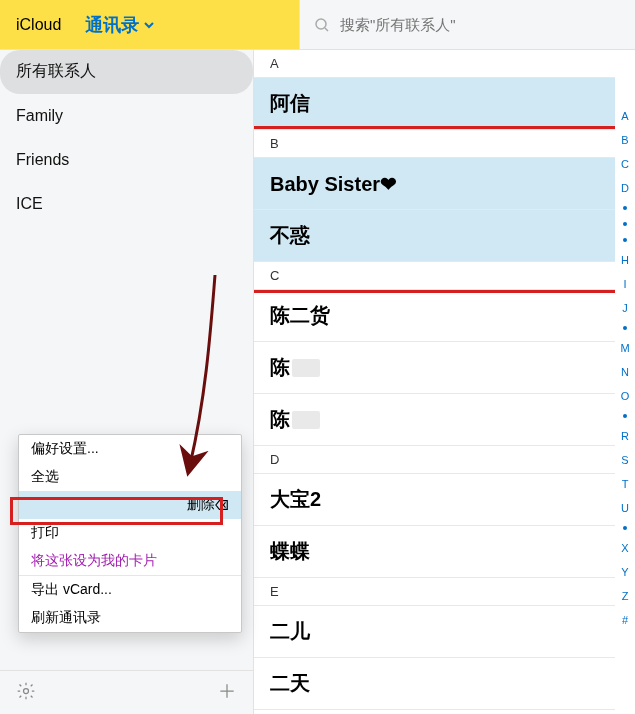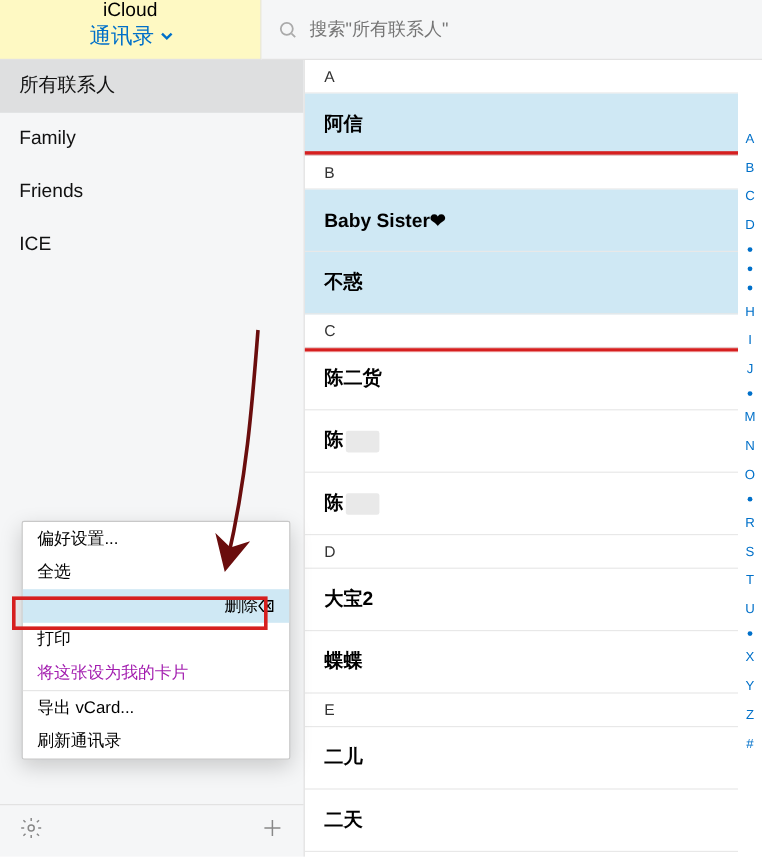--- a/index.html
+++ b/index.html
@@ -1,40 +1,40 @@
 <!DOCTYPE html>
 <html><head>
   <meta charset="utf-8">
   <style>
     * { margin:0; padding:0; box-sizing:border-box; font-family: -apple-system, "Helvetica Neue", Arial, sans-serif; }
     body { width:635px; height:714px; background:#fff; position:relative; overflow:hidden; }
     .app { width:635px; height:714px; display:flex; flex-direction:column; }
 
     .topbar { height:50px; display:flex; }
-    .topbar-left { width:218px; background:#fef9c3; border-bottom:1px solid #e2e2e2; border-right:1px solid #e2e2e2; display:flex; align-items:center; padding:0 16px;flex-direction:column; }
-    .topbar-left .group-dd { color:#0070c9; font-size:18px; margin-left:2px; cursor:pointer; display:flex; align-items:center; gap:4px; }
+    .topbar-left { width:300px; background:#fde047; border-bottom:1px solid #e2e2e2; border-right:1px solid #e2e2e2; display:flex; align-items:center; padding:0 16px; }
+    .topbar-left .group-dd { color:#0070c9; font-size:18px; margin-left:24px; cursor:pointer; display:flex; align-items:center; gap:4px;font-weight:bold; }
     .chev svg { width:12px; height:12px; display:block; }
     .topbar-right { flex:1; background:#f5f6f7; border-bottom:1px solid #e2e2e2; display:flex; align-items:center; padding:0 14px; gap:10px; color:#aaa; }
     .search-icon svg { width:16px; height:16px; display:block; stroke:#aaa; }
     .search-input { border:none; background:transparent; font-size:15px; color:#888; outline:none; flex:1; }
 
     .body { flex:1; display:flex; min-height:0; }
     .sidebar { width:254px; background:#f5f6f7; border-right:1px solid #e2e2e2; display:flex; flex-direction:column; }
     .groups { flex:1; overflow:auto; }
-    .group-item { height:44px; display:flex; align-items:center; padding:0 16px; font-size:16px; color:#111; cursor:pointer; border-bottom:1px solid transparent; }
+    .group-item { height:44px; display:flex; align-items:center; padding:0 16px; font-size:16px; color:#111; cursor:pointer; border-bottom:1px solid transparent;border-radius:20px; }
     .group-item.selected { background:#dedfe0; }
 
     .sidebar-foot { height:44px; border-top:1px solid #e2e2e2; display:flex; align-items:center; justify-content:space-between; padding:0 16px; }
     .sidebar-foot svg { stroke:#888; }
 
     .main { flex:1; display:flex; }
     .contacts-col { flex:1; position:relative; overflow:hidden; }
     .contacts-scroll { height:100%; overflow:auto; }
     .section-header { height:28px; background:#fff; border-bottom:1px solid #e8e8e8; display:flex; align-items:center; padding:0 16px; font-size:13px; color:#333; }
-    .contact-row { height:52px; display:flex; align-items:center; padding:0 16px; font-size:16px; font-weight:700; color:#000; border-bottom:1px solid #e8e8e8; position:relative; }
+    .contact-row { height:52px; display:flex; align-items:center; padding:0 16px; font-size:20px; font-weight:700; color:#000; border-bottom:1px solid #e8e8e8; position:relative; }
     .contact-row.selected { background:#cfe8f4; }
     .contact-row .blur { display:inline-block; width:28px; height:18px; background:#e9e9e9; margin-left:2px; border-radius:2px; filter:blur(0.5px); }
 
     .highlight-box { position:absolute; border:3px solid #d61f1f; pointer-events:none; }
 
     .index-col { width:20px; display:flex; flex-direction:column; align-items:center; padding-top:60px; gap:12px; font-size:11px; color:#0070c9; }
     .index-col .dot { width:4px; height:4px; border-radius:50%; background:#0070c9; }
     .index-col .letter { cursor:pointer; }
 
     .context-menu { position:absolute; left:18px; top:434px; width:224px; background:#fff; border:1px solid #c8c8c8; border-radius:2px; box-shadow:0 6px 18px rgba(0,0,0,.18); z-index:30; font-size:14px; color:#000; }

